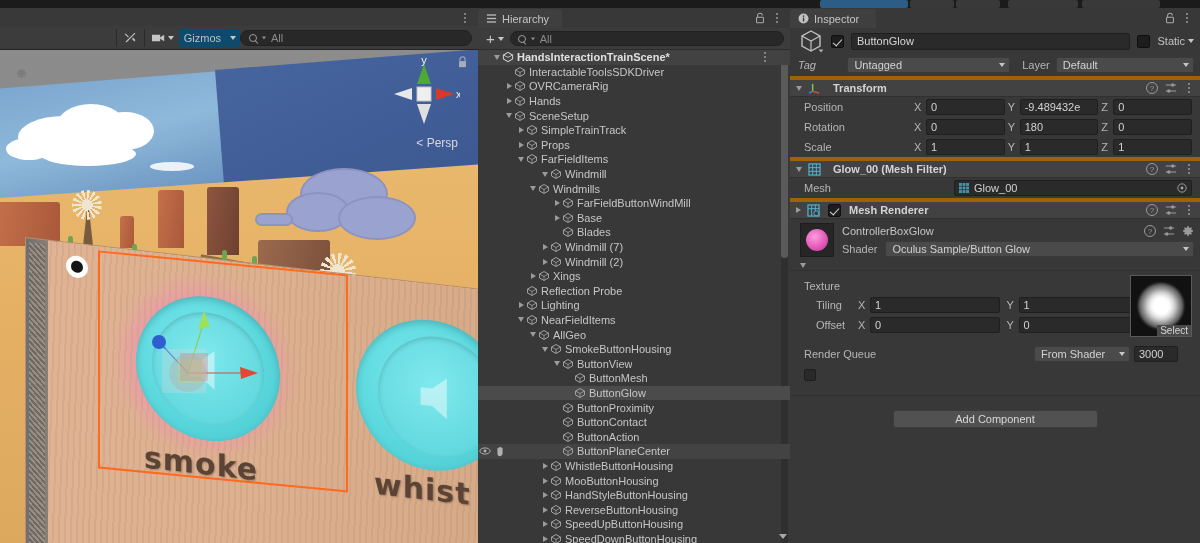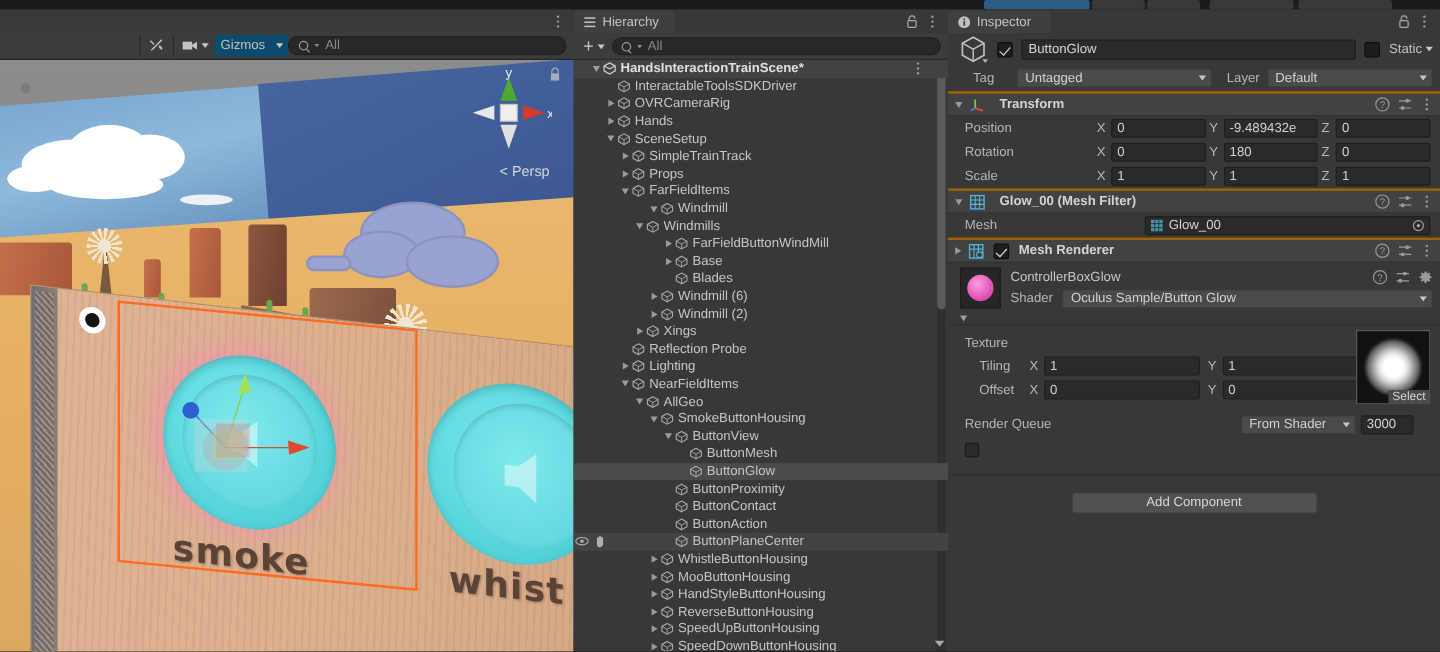--- a/index.html
+++ b/index.html
@@ -170,21 +170,21 @@
   .staticlbl { color:#c2c2c2; font-size:11px; display:flex; align-items:center; gap:3px; }
 
   .tagrow { height:22px; display:flex; align-items:center; padding:0 6px 0 8px; gap:0; }
   .lbl { color:#b6b6b6; font-size:11px; }
   .dd { height:16px; background:#4a4a4a; border:1px solid #3a3a3a; border-radius:2px;
         display:flex; align-items:center; justify-content:space-between; padding:0 4px 0 6px;
         color:#d2d2d2; font-size:11px; }
   .dd .caret { border-top-color:#c8c8c8; }
 
   .comp-head { height:21px; background:#424242; display:flex; align-items:center; gap:6px;
-               padding:0 6px 0 6px; border-top:2px solid #a16207; border-bottom:1px solid #303030; position:relative; }
+               padding:0 6px 0 6px; border-top:4px solid #a16207; border-bottom:1px solid #303030; position:relative; }
   .comp-title { color:#d4d4d4; font-size:11px; font-weight:bold; margin-left:6px; }
   .hdr-icons { position:absolute; right:6px; display:flex; align-items:center; gap:7px; }
   .qico { width:12px;height:12px;border-radius:50%;border:1.2px solid #9a9a9a;
           color:#9a9a9a; font-size:8px; display:flex;align-items:center;justify-content:center; }
   .sliderico { width:12px;height:12px; position:relative; }
 
   .fieldrow { height:20px; display:flex; align-items:center; padding:0 8px 0 14px; }
   .fl { width:150px; color:#b6b6b6; font-size:11px; }
   .axgrp { display:flex; align-items:center; gap:3px; flex:1; }
   .axlbl { color:#b6b6b6; font-size:11px; width:9px; }
@@ -563,21 +563,21 @@
           </div>
           <div class="hrow">
             <span style="display: inline-block; flex: 0 0 auto; width: 62px;"></span>
             <span class="twisty">
               <span class="tri-r"></span>
             </span>
             <span class="cubeico"><svg width="12" height="12" viewBox="0 0 14 14">
                 <path d="M7 1.8 12.2 4.7 12.2 9.3 7 12.2 1.8 9.3 1.8 4.7Z" fill="none" stroke="#a8a8a8" stroke-width="1.1"></path>
                 <path d="M1.8 4.7 7 7.5 12.2 4.7 M7 7.5 7 12.2" fill="none" stroke="#a8a8a8" stroke-width=".9"></path>
               </svg></span>
-            <span class="hname">Windmill (6)</span>
+            <span class="hname">Windmill (7)</span>
           </div>
           <div class="hrow">
             <span style="display: inline-block; flex: 0 0 auto; width: 62px;"></span>
             <span class="twisty">
               <span class="tri-r"></span>
             </span>
             <span class="cubeico"><svg width="12" height="12" viewBox="0 0 14 14">
                 <path d="M7 1.8 12.2 4.7 12.2 9.3 7 12.2 1.8 9.3 1.8 4.7Z" fill="none" stroke="#a8a8a8" stroke-width="1.1"></path>
                 <path d="M1.8 4.7 7 7.5 12.2 4.7 M7 7.5 7 12.2" fill="none" stroke="#a8a8a8" stroke-width=".9"></path>
               </svg></span>
@@ -827,21 +827,21 @@
           <span>ButtonGlow</span>
         </div>
         <div class="cbx"></div>
         <div class="staticlbl">
           <span>Static</span>
           <div class="caret"></div>
         </div>
       </div>
 
       <div class="tagrow">
-        <span class="lbl" style="width:50px;text-align:center;padding-right:6px;">Tag</span>
+        <span class="lbl" style="width:50px;text-align:left;padding-right:6px;font-style:italic;">Tag</span>
         <div class="dd" style="width:165px;">
           <span>Untagged</span>
           <div class="caret"></div>
         </div>
         <span class="lbl" style="padding:0 6px 0 12px;">Layer</span>
         <div class="dd" style="width:140px;">
           <span>Default</span>
           <div class="caret"></div>
         </div>
       </div>

